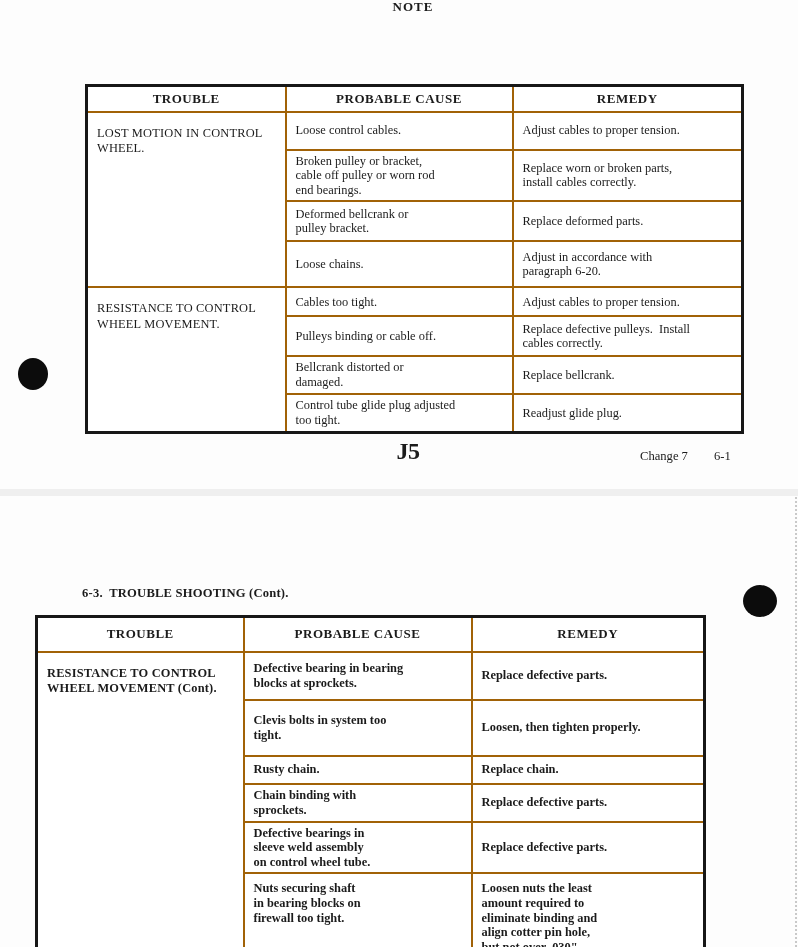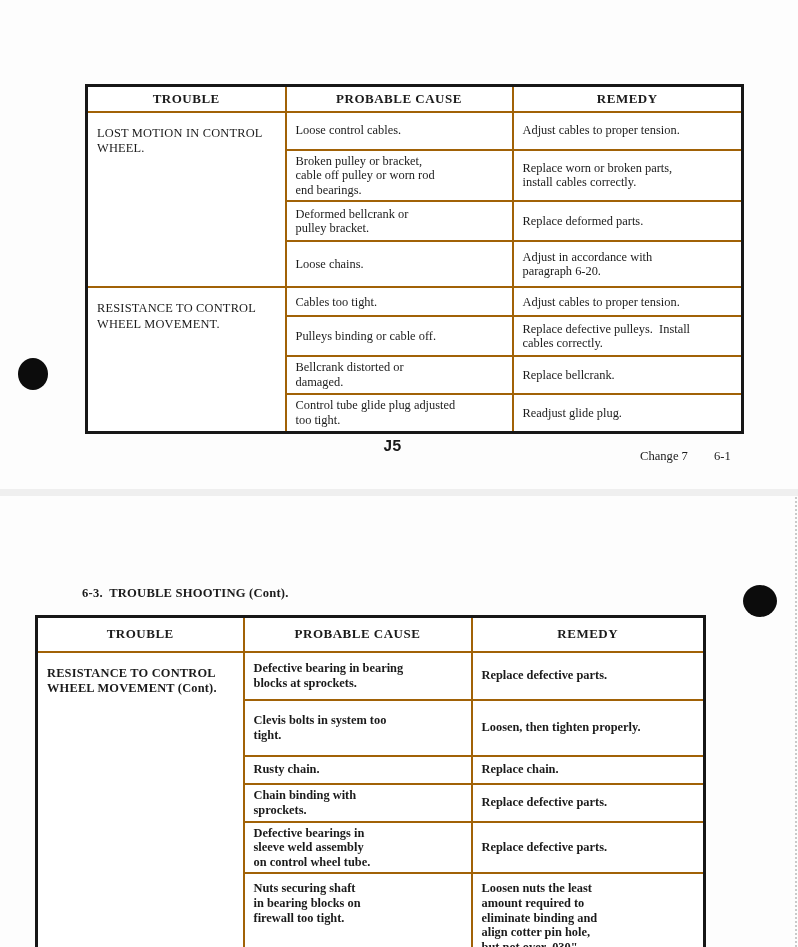--- a/index.html
+++ b/index.html
@@ -24,23 +24,23 @@
   td.cause, td.remedy { font-size:12.4px; line-height:1.18;
     padding:3px 9px; vertical-align:middle; white-space:pre-wrap; }
   td.trouble { font-size:12.4px; line-height:1.22; vertical-align:top;
     padding:13px 8px 4px 9px; white-space:pre-wrap; letter-spacing:0.2px;font-family:Liberation Serif, serif; }
   #table1 { left:85px; top:84px; width:656px; }
   #table2 { left:35px; top:615px; width:668px; }
   #table2 td, #table2 th { font-weight:bold; }
   #table2 tr.row-last td { vertical-align:top; padding-top:7px; }
 
   
-  .stamp { top:438px; left:383px; width:50px; 
-    font-family:Liberation Mono, monospace; font-weight:bold;
-    font-size:16px; letter-spacing:-0.5px; }
+  .stamp { top:438px; left:383px; width:50px; text-align:center;
+    font-family:Liberation Serif, serif; font-weight:bold;
+    font-size:24px; letter-spacing:-0.5px; }
   .change-row { top:449px; left:640px; width:110px; display:flex; gap:26px;
     font-size:12.6px; }
   .watermark { top:475px; left:0; width:798px; text-align:center;
     font-family:"Liberation Sans", sans-serif; font-size:12.5px; color:#3a3a3a; }
 
   
   .page-gap { top:489px; left:0; width:798px; height:7px; background:#efefef; }
   .scan-edge { top:497px; right:1px; height:450px; width:0;
     border-right:2px dotted #c9c9c9; }
   .punch-dot { background:#0c0c0c; border-radius:50%; }
@@ -49,20 +49,21 @@
 
   
   .p2-heading { top:586px; left:38px; font-size:12.6px; font-weight:bold;
     white-space:pre; letter-spacing:0.2px;margin-left:44px; }
 </style>
 </head>
 <body>
 
 <div id="screen">
 
+  <div class="abs note-title">NOTE</div>
 
   <table class="abs ts" id="table1">
     <colgroup>
         <col style="width:199px">
         <col style="width:227px">
         <col style="width:230px">
       </colgroup>
     <tbody>
       <tr style="height:26px">
         <th>TROUBLE</th>

